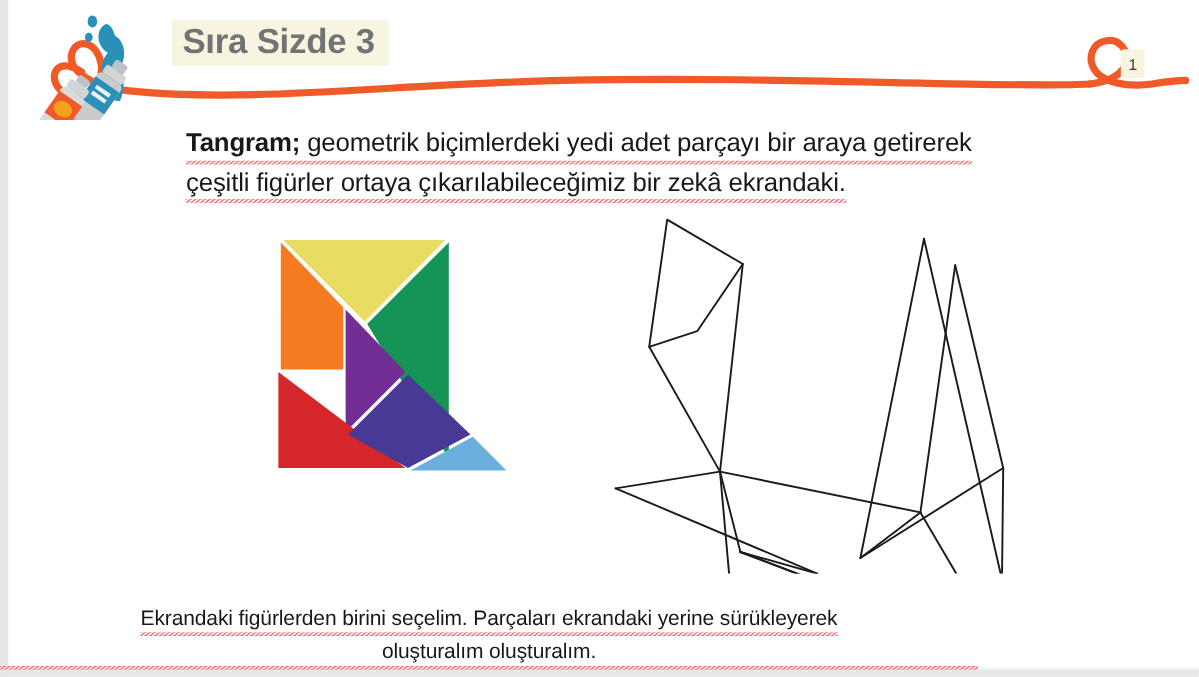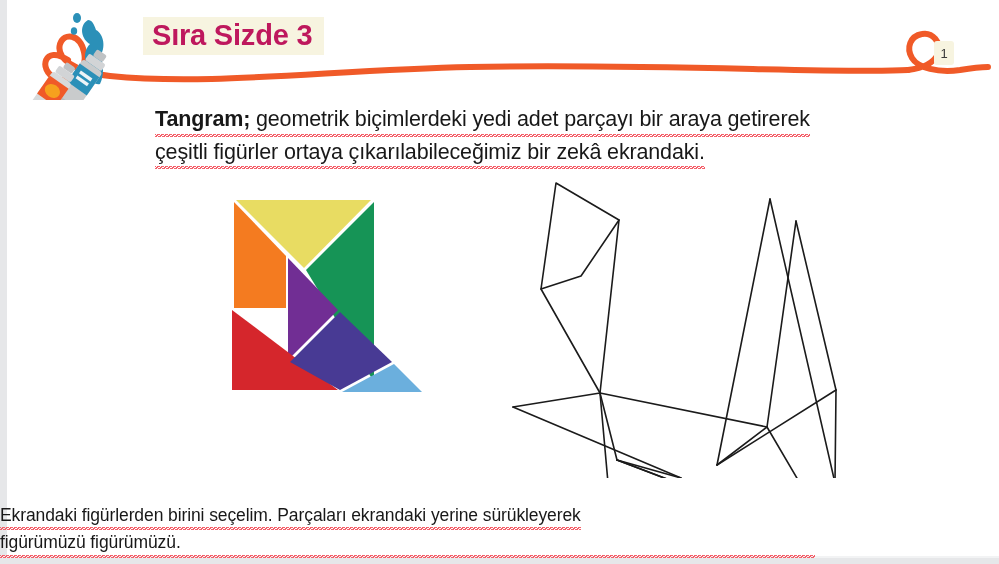--- a/index.html
+++ b/index.html
@@ -29,21 +29,21 @@
   }
 
   
   .header{position:absolute;left:0;top:0;width:999px;height:95px;}
   .title-box{
     position:absolute;left:143px;top:17px;
     background:#f7f4e0;
     padding:3px 12px 5px 9px;
   }
   .title-box .title{
-    font-size:29px;font-weight:bold;color:#be185d;
+    font-size:29px;font-weight:bold;color:#737373;
     letter-spacing:-0.2px;line-height:1.05;
     white-space:nowrap;
   }
   .page-badge{
     position:absolute;left:934px;top:41px;
     width:20px;height:24px;
     background:#f7f4e0;
     border-radius:3px;
     display:flex;align-items:center;justify-content:center;
     font-size:13px;color:#3a3a3a;
@@ -66,21 +66,21 @@
     background-image:repeating-linear-gradient(
        135deg,#f4606a 0px,#f4606a 1px,transparent 1px,transparent 2px);
     background-repeat:repeat-x;
     background-size:4px 3px;
     background-position:0 bottom;
     padding-bottom:2px;
   }
 
   .bottom-text{
     position:absolute;left:0;top:503px;width:815px;
-    text-align:left;
+    text-align:center;
     font-size:17.5px;line-height:1.45;color:#181818;
     letter-spacing:-0.1px;
   }
   .bottom-text .ln{display:inline-block;}
   .bottom-text .l2{display:block;}
 </style>
 </head>
 <body>
 
 <div class="slide">
@@ -171,16 +171,16 @@
       <path d="M212,287 L331,212"></path>
       <path d="M331,212 L291,43"></path>
       <path d="M291,43 L262,249"></path>
       <path d="M212,287 L262,249"></path>
       <path d="M330,305 L331,212"></path>
     </g>
   </svg>
 
   <div class="bottom-text">
     <span class="ln squiggle">Ekrandaki figürlerden birini seçelim. Parçaları ekrandaki yerine sürükleyerek</span>
-    <span class="ln l2 squiggle">figürümüzü figürümüzü.</span>
+    <span class="ln l2 squiggle">oluşturalım oluşturalım.</span>
   </div>
 
 </div>
 
 </body></html>

